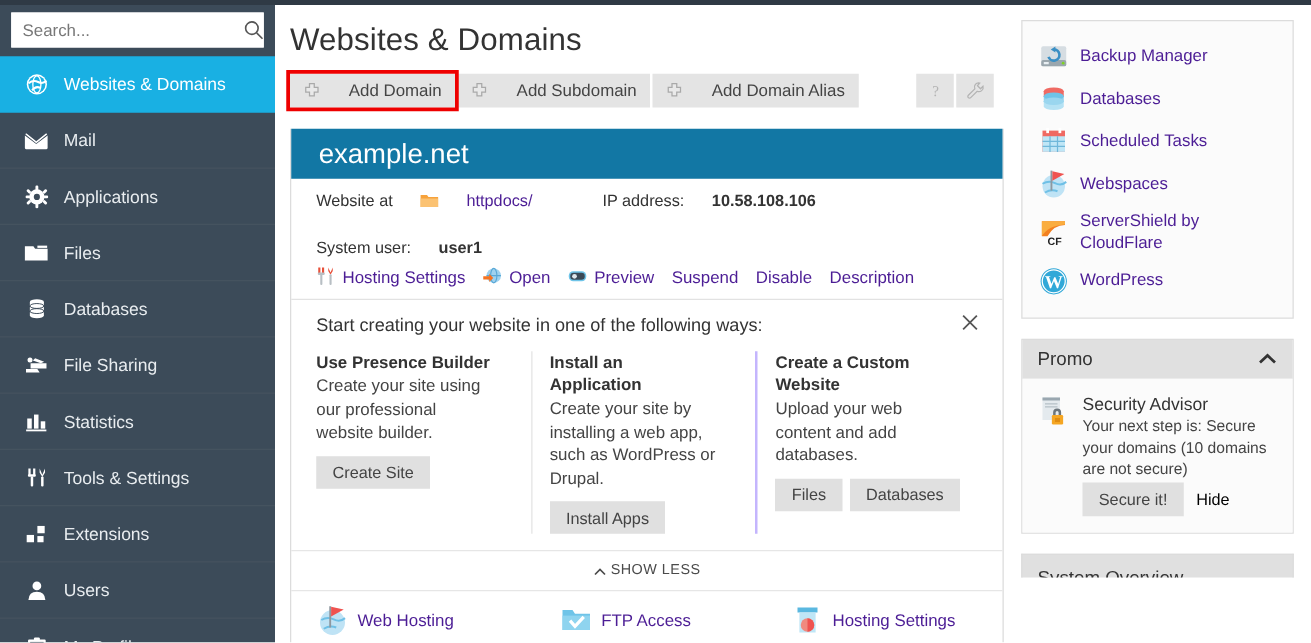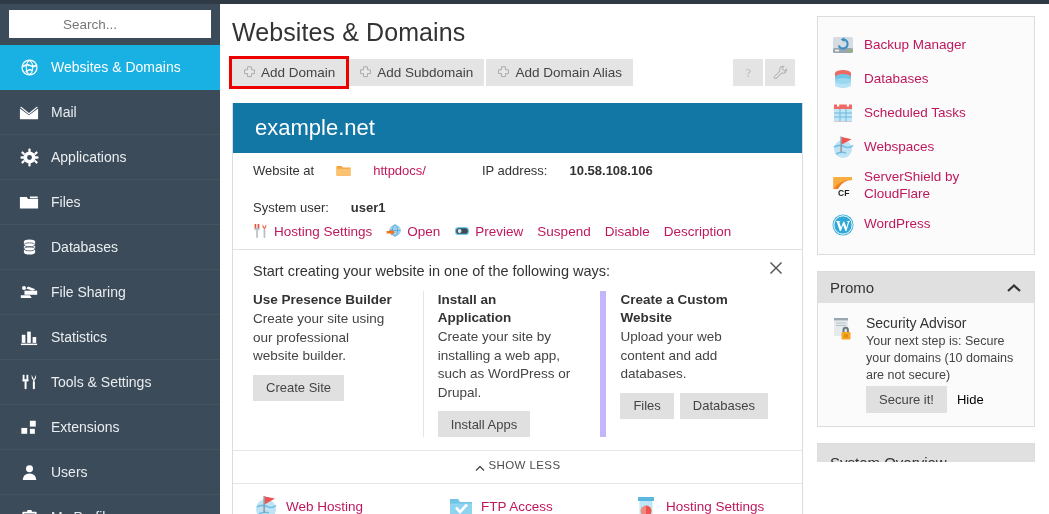--- a/index.html
+++ b/index.html
@@ -25,21 +25,20 @@
   .search-box {
     display: flex; align-items: center;
     background: #fff; height: 28px; padding: 0 8px;
     border: 1px solid #fff;
   }
   .search-box input {
     border: none; outline: none; flex: 1;
     font-family: "Liberation Sans", sans-serif;
     font-size: 13.5px; color: #555;
     background: transparent;
-    margin-left: 45px;
   }
   .search-box input::placeholder { color: #777; }
   .search-icon { width: 16px; height: 16px; flex: 0 0 16px; }
 
   .nav-item {
     display: flex; align-items: center;
     height: 45px; padding-left: 18px;
     color: #e9edf0; font-size: 14px;
     border-bottom: 1px solid #45535f;
     cursor: pointer;
@@ -67,66 +66,66 @@
     letter-spacing: .1px; margin: 0 0 12px 2px;
   }
   .page-desc {
     font-size: 13.5px; color: #333; line-height: 1.45;
     margin: 0 0 14px 2px; max-width: 520px;
   }
 
   .toolbar { display: flex; align-items: center; margin-left: 2px; position: relative; }
   .tb-btn {
     background: #e4e4e4; border: none; height: 27px;
-    display: inline-flex; align-items: center; gap: 5px;
+    display: inline-flex; align-items: center; gap: 23px;
     padding: 0 11px; margin-right: 2px;
     font-family: "Liberation Sans", sans-serif;
     font-size: 13.5px; color: #444; cursor: pointer;
   }
   .tb-btn.highlight { outline: 3px solid #ee0000; outline-offset: 0px; position: relative; z-index: 2; }
   .plus-ico { width: 13px; height: 13px; flex: 0 0 13px; }
   .tb-right { margin-left: auto; display: flex; gap: 2px; margin-right: 8px; }
   .tb-sq {
     width: 30px; height: 27px; background: #e4e4e4;
     display: flex; align-items: center; justify-content: center;
     cursor: pointer; color: #aaa;
   }
 
   
   .domain-panel { margin: 17px 0 0 2px; border: 1px solid #dcdcdc; border-top: none; background: #fff; }
   .domain-head {
-    background: #1277a4; height: 50px;
+    background: #1277a4; height: 40px;
     display: flex; align-items: center;
     padding: 0 0 0 22px;
   }
   .domain-name { color: #fff; font-size: 22px; font-weight: normal; }
   .domain-body { padding: 10px 18px 0 20px; }
   .dom-meta { display: flex; align-items: center; font-size: 13px; color: #333; gap: 22px; flex-wrap: wrap; }
   .dom-meta .sep { width: 12px; display: inline-block; }
   .dom-meta b { font-weight: bold; }
-  .linkblue { color: #be185d; text-decoration: none; cursor: pointer; }
+  .linkblue { color: #4c1d95; text-decoration: none; cursor: pointer; }
   .folder-ico { width: 15px; height: 13px; display: inline-block; vertical-align: -2px; }
   .dom-actions {
     display: flex; align-items: center; gap: 14px;
     font-size: 13.5px; margin-top: 8px; padding-bottom: 10px;
   }
   .dom-actions .act { display: inline-flex; align-items: center; gap: 5px; }
   .mini-ico { width: 16px; height: 16px; flex: 0 0 16px; }
 
   .create-box { border-top: 1px solid #e2e2e2; margin: 0 -18px 0 -20px; padding: 13px 20px 0 20px; position: relative; }
   .create-title { font-size: 14.5px; color: #333; margin-bottom: 12px; }
   .close-x {
     position: absolute; right: 18px; top: 10px;
     width: 16px; height: 16px; cursor: pointer; color: #666;
   }
   .cols { display: flex; gap: 16px; }
   .col { padding: 0 14px; position: relative; }
   .col:first-child { padding-left: 0; width: 175px; }
   .col:nth-child(2) { width: 182px; border-left: 1px solid #e4e4e4; }
-  .col:nth-child(3) { width: 185px; border-left: 6px solid #c4b5fd; }
+  .col:nth-child(3) { width: 185px; border-left: 2px solid #c4b5fd; }
   .col h4 { font-size: 13.5px; color: #333; font-weight: bold; line-height: 1.35; margin-bottom: 1px; }
   .col p { font-size: 13.5px; color: #444; line-height: 1.37; }
   .col .btns { margin-top: 9px; display: flex; gap: 6px; }
   .gbtn {
     background: #e0e0e0; border: none; height: 26px; padding: 0 13px;
     font-family: "Liberation Sans", sans-serif;
     font-size: 13px; color: #444; cursor: pointer;
   }
   .showless-wrap {
     border-top: 1px solid #e6e6e6; margin: 13px -20px 0 -20px;

